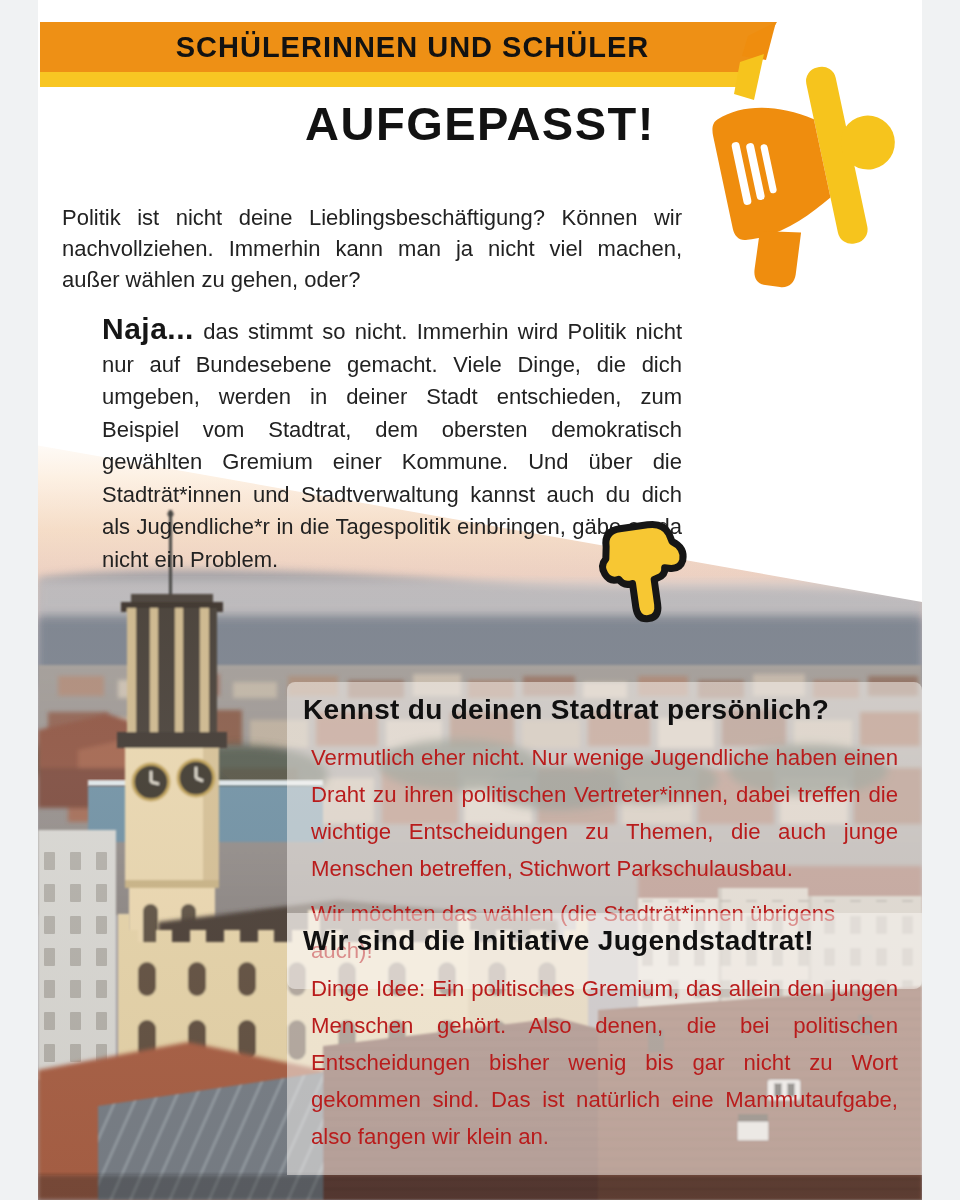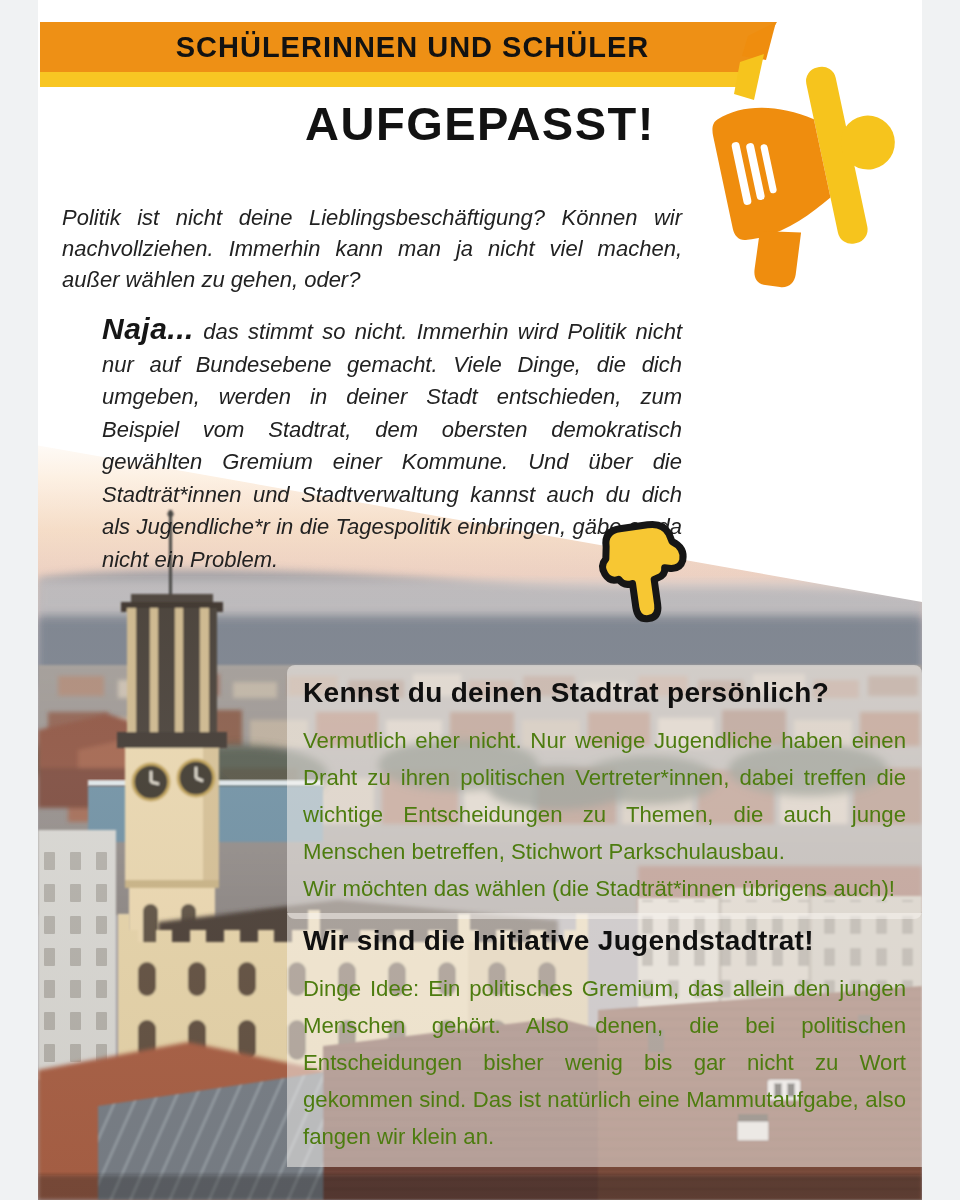--- a/index.html
+++ b/index.html
@@ -15,37 +15,37 @@
   .banner-label{position:absolute;left:0;top:0;width:745px;height:62px;line-height:50px;
     text-align:center;box-sizing:border-box;
     font-size:29px;font-weight:800;letter-spacing:1px;color:#121212;}
 
   .headline{position:absolute;left:38px;top:96px;width:884px;text-align:center;z-index:5;
     font-size:47px;font-weight:800;letter-spacing:1.5px;color:#121212;}
 
   .megaphone{position:absolute;left:696px;top:14px;width:220px;height:280px;z-index:5;}
 
   .intro{position:absolute;left:62px;top:202px;width:620px;z-index:4;}
-  .intro p{margin:0;font-size:22px;line-height:31px;text-align:justify;color:#222;font-style:italic;}
+  .intro p{margin:0;font-size:22px;line-height:31px;text-align:justify;color:#222;}
   .intro p.second{margin-top:18px;line-height:32.5px;margin-left:40px;}
   .naja{font-size:30px;font-weight:800;letter-spacing:.5px;color:#161616;}
 
   
   .photo{position:absolute;left:38px;top:430px;width:884px;height:770px;z-index:1;overflow:hidden;}
   .wedge{position:absolute;left:38px;top:430px;width:884px;height:172px;background:#ffffff;z-index:2;
     clip-path:polygon(0 0,100% 0,100% 100%,0 9%);}
 
   .hand{position:absolute;left:592px;top:516px;width:100px;height:112px;z-index:5;}
 
   .panel{position:absolute;left:287px;width:635px;z-index:3;background:rgba(250,246,242,0.52);
     box-sizing:border-box;padding:12px 16px 12px 16px;}
-  .panel-1{top:665px;border-radius:8px;}
+  .panel-1{top:682px;border-radius:8px;}
   .panel-2{top:913px;}
   .panel h2{margin:0 0 13px 0;font-size:28px;font-weight:800;letter-spacing:.3px;color:#101010;}
-  .panel p{margin:0;font-size:22.2px;line-height:37px;color:#4d7c0f;}
+  .panel p{margin:8px;font-size:22.2px;line-height:37px;color:#b91c1c;}
   .panel p.just{text-align:justify;}
 </style>
 </head>
 <body>
 
 <div class="page">
 
   <div class="photo">
     <svg width="884" height="770" viewBox="0 0 884 770" preserveAspectRatio="none">
       <defs>

